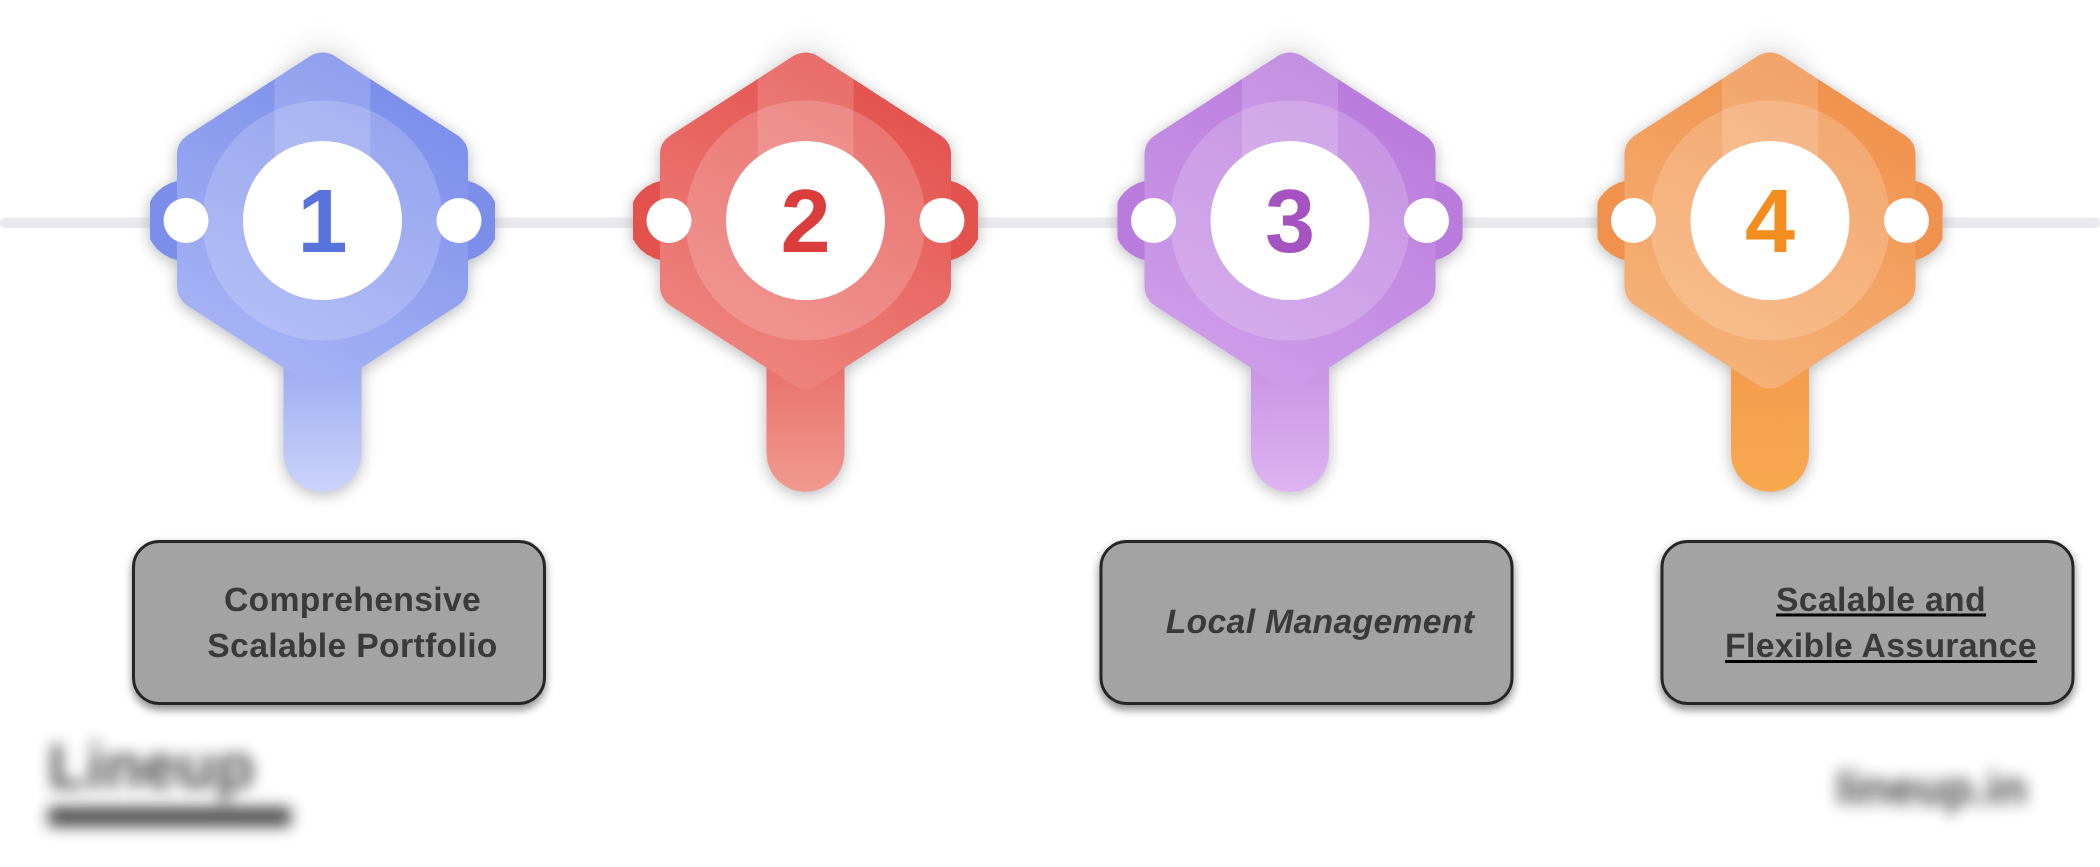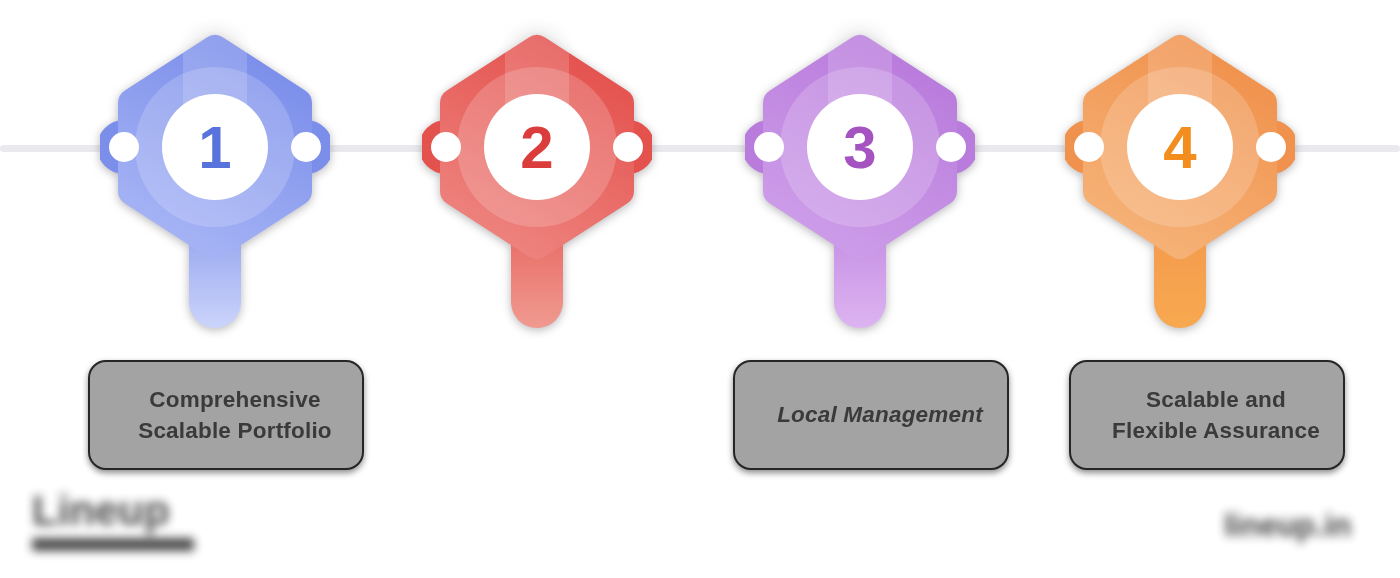--- a/index.html
+++ b/index.html
@@ -154,21 +154,21 @@
     </div>
   </div>
 
 
   <div class="card" style="left:733px;font-style:italic;">
     <div class="label">
       <span>Local Management</span><br>
     </div>
   </div>
 
-  <div class="card" style="left:1069px;">
+  <div class="card" style="left:1107px;text-decoration:underline;">
     <div class="label">
       <span>Scalable and</span><br>
       <span>Flexible Assurance</span>
     </div>
   </div>
 
   <div class="watermark-left">
     <div class="wm-text">Lineup</div>
     <div class="wm-bar"></div>
   </div>

